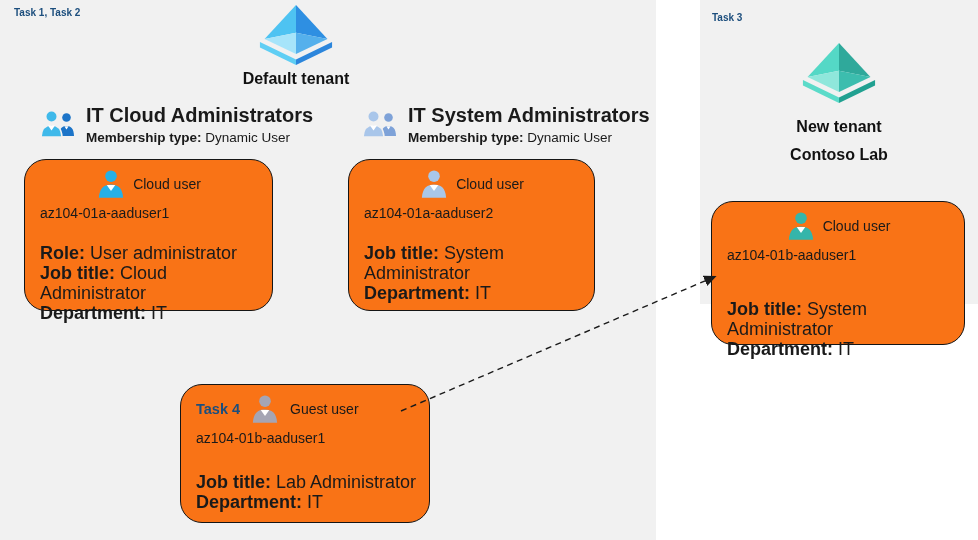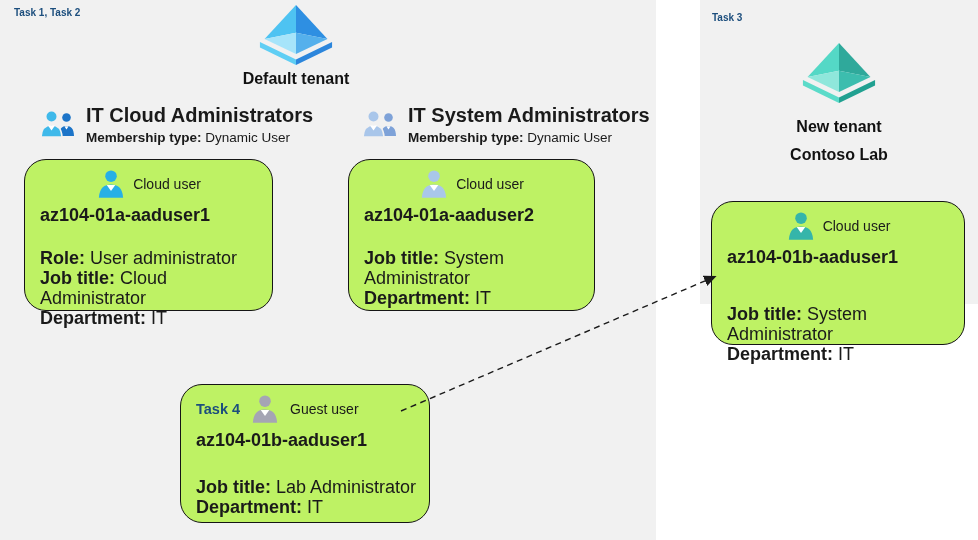--- a/index.html
+++ b/index.html
@@ -26,32 +26,32 @@
     position:absolute; text-align:center;
     font-weight:bold; font-size:16px; color:#111;
   }
 
   .group { position:absolute; display:flex; align-items:flex-start; gap:10px; }
   .group-icon { flex:0 0 auto; margin-top:4px; }
   .group-title { font-weight:bold; font-size:20px; line-height:23px; }
   .group-sub   { font-size:13.5px; line-height:22px; }
 
   .card {
-    position:absolute; background:#bef264;
+    position:absolute; background:#f97316;
     border:1.3px solid #151515; border-radius:22px;
     box-sizing:border-box;
   }
   .card-header {
     margin-top:9px; display:flex; align-items:center;
     justify-content:center; gap:7px; height:30px;
     font-size:14px;
   }
   .card-header.left { justify-content:flex-start; padding-left:15px; gap:10px; }
   .card-name {
-    margin:6px 0 0 15px; font-weight:bold; font-size:18px;
+    margin:6px 0 0 15px; font-weight:normal; font-size:14px;
   }
   .card-fields { margin-left:15px; font-size:18px; line-height:20px; }
   .lbl { font-weight:bold; }
 
   #arrow-overlay { position:absolute; left:0; top:0; pointer-events:none; }
 </style>
 </head>
 <body>
 
 <div id="left-panel" class="panel">

